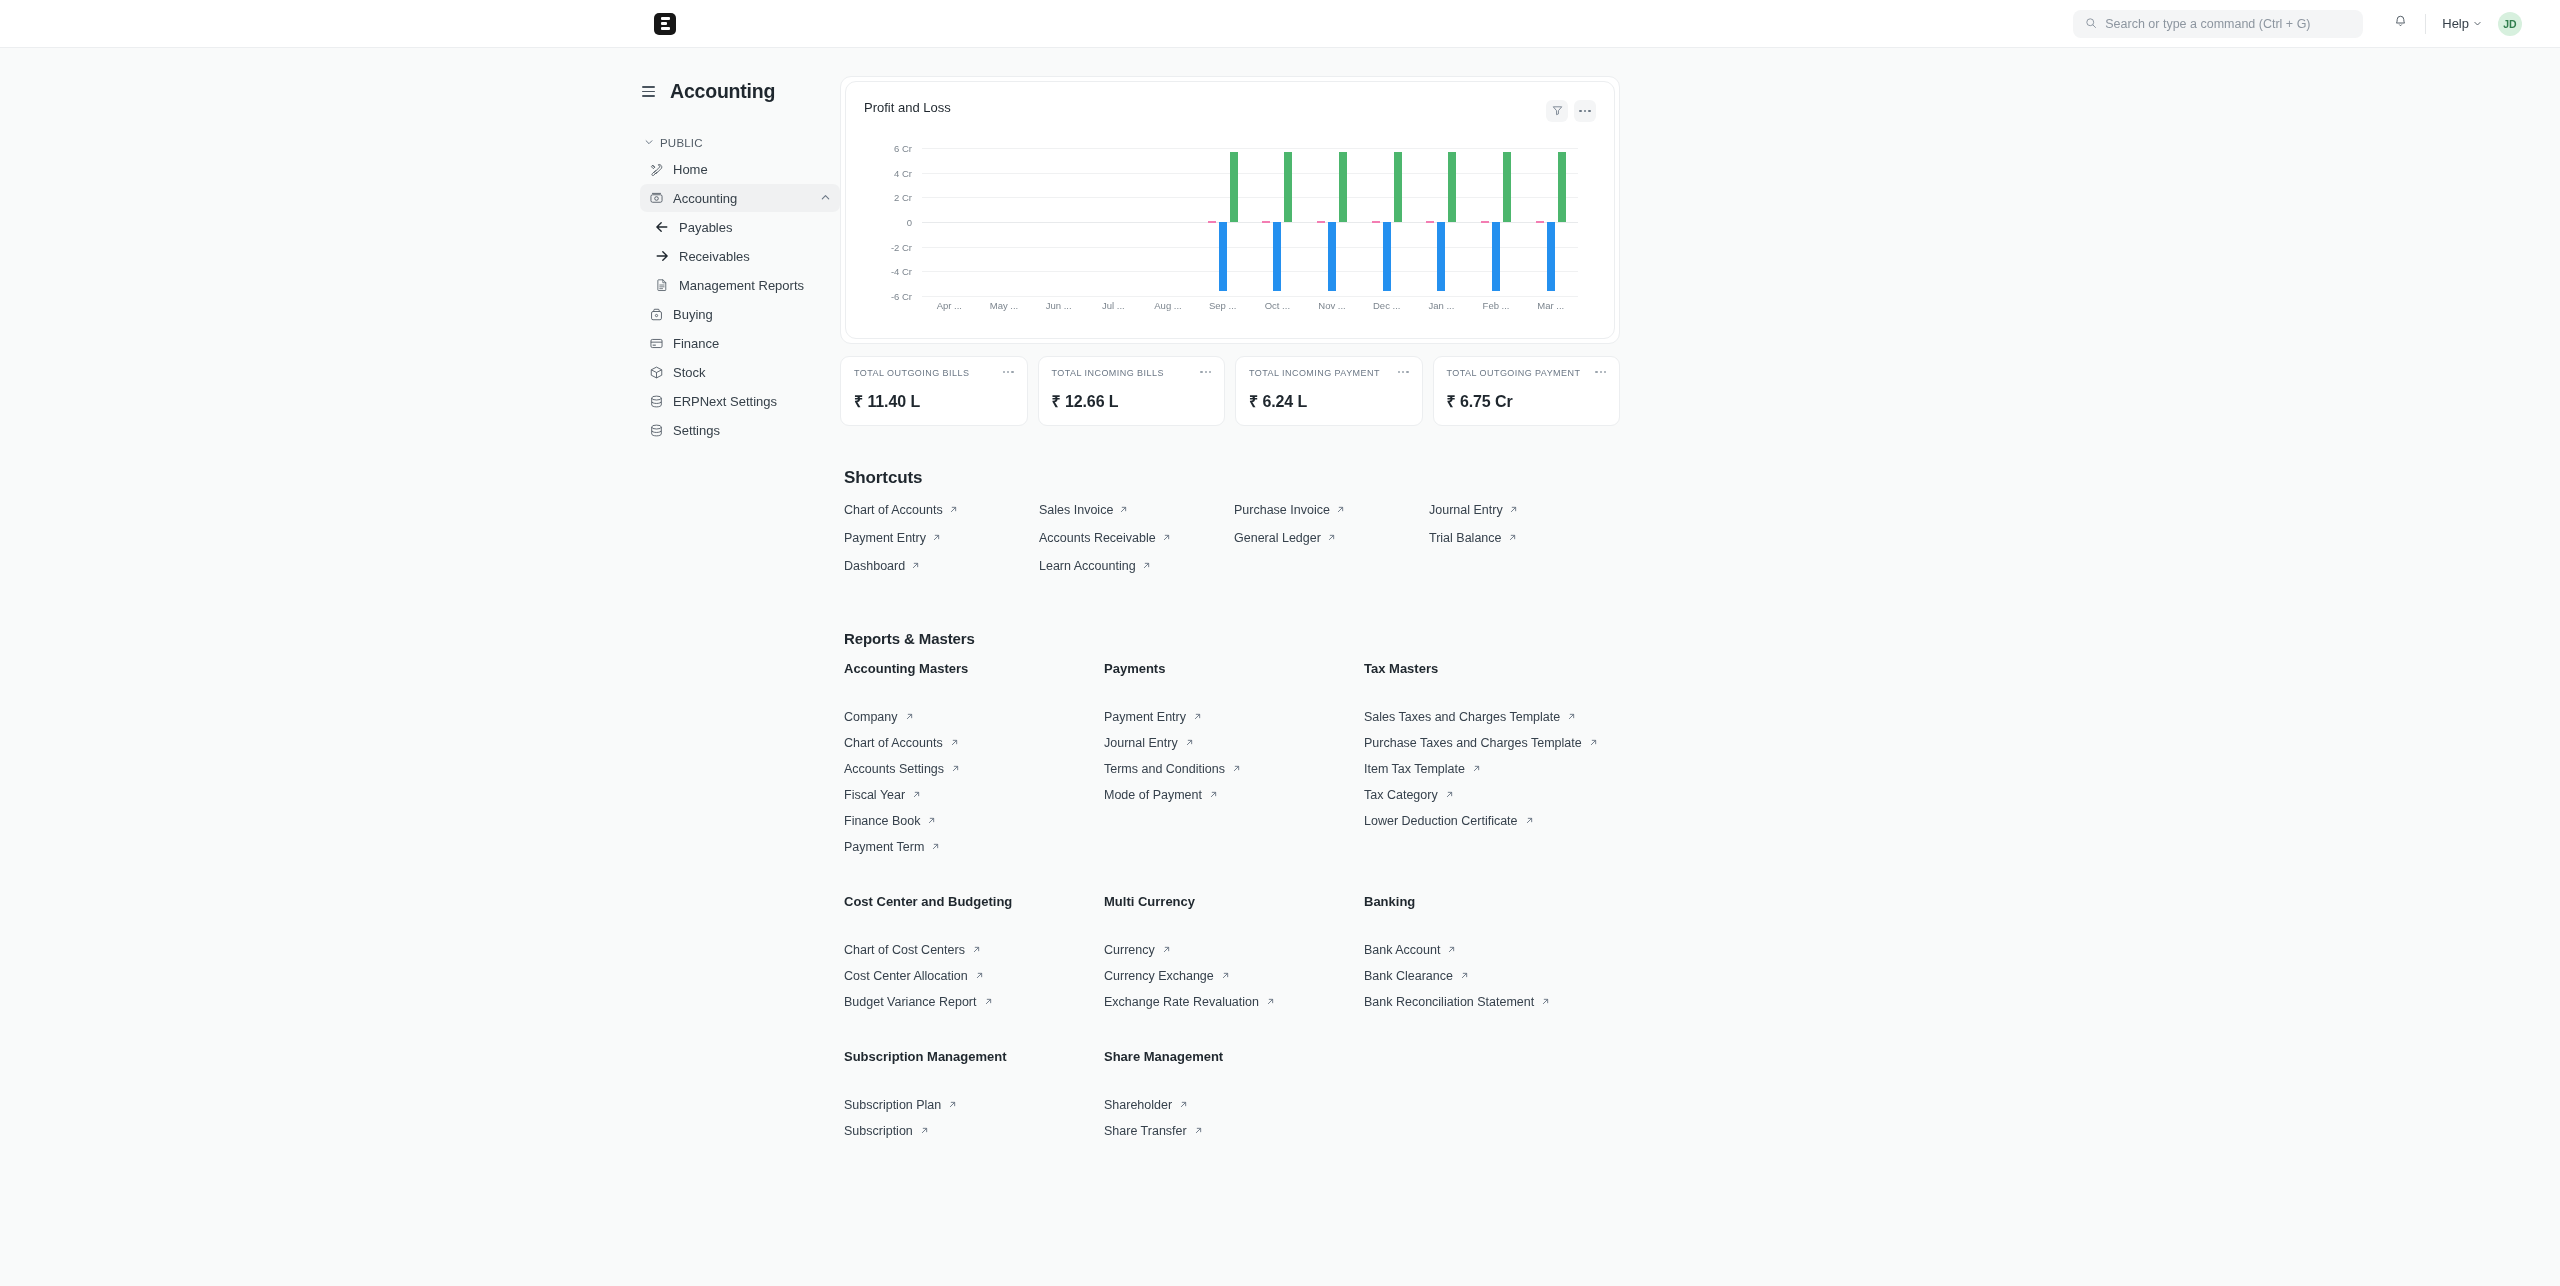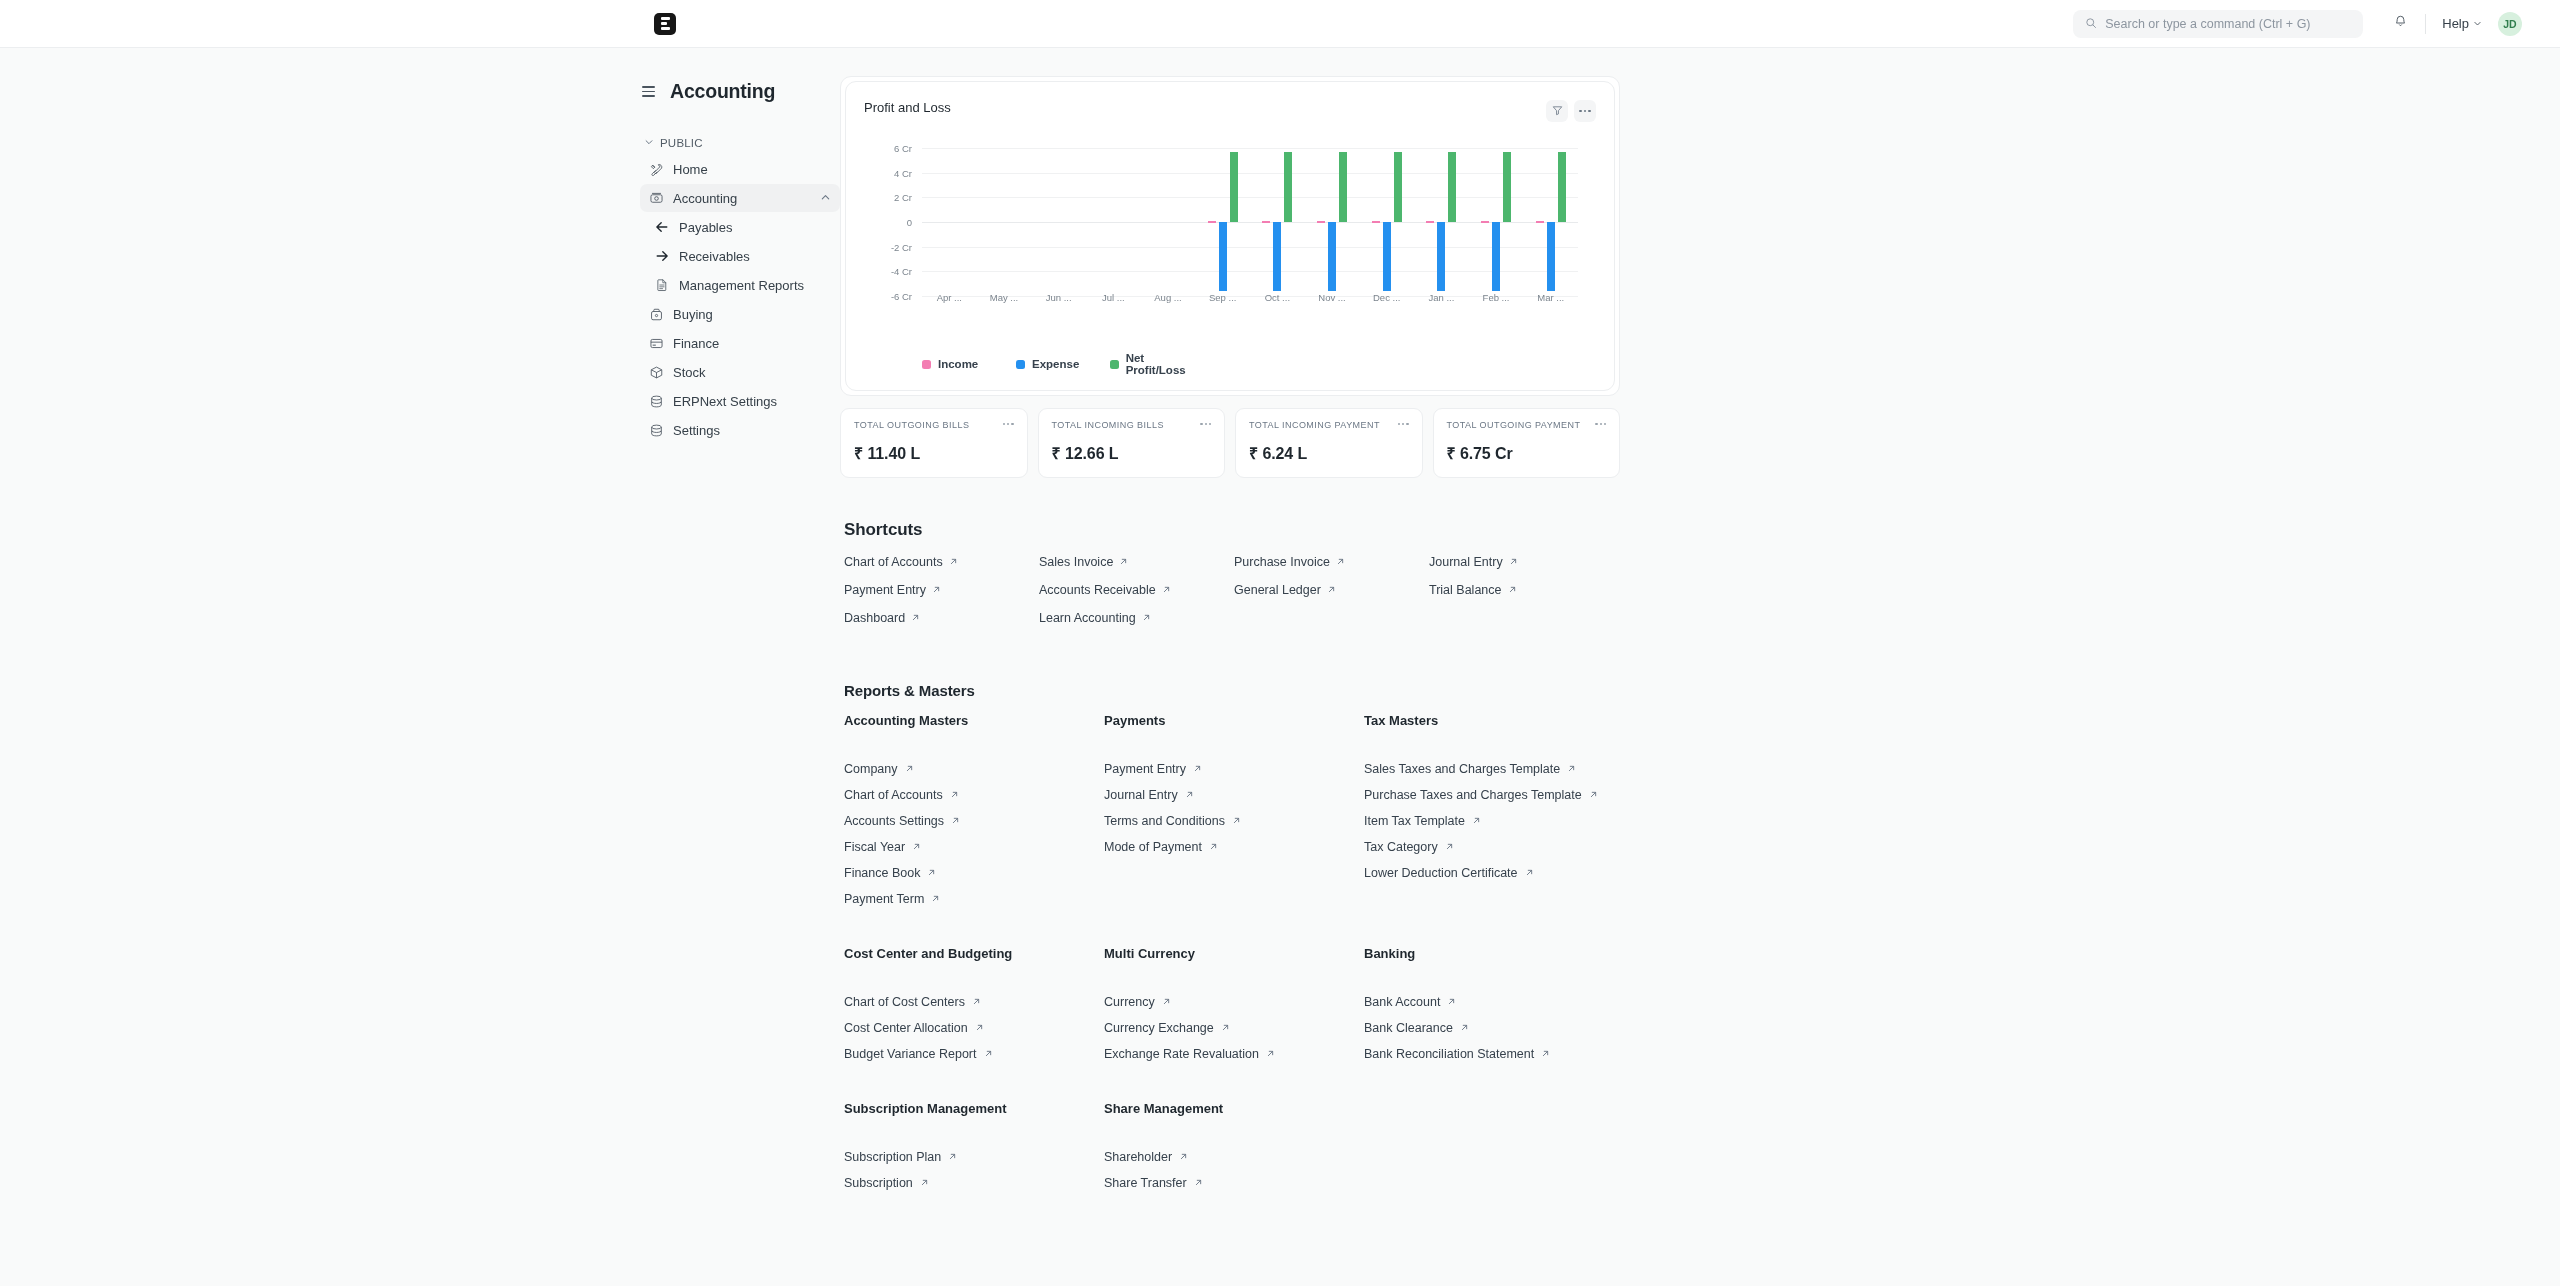--- a/index.html
+++ b/index.html
@@ -140,21 +140,21 @@
     position: absolute; left: 40px; right: 0; top: 0; height: 148px;
   }
   .gridline { position: absolute; left: 0; right: 0; height: 1px; background: #f0f1f2; }
   .gridline.zero { background: #e8eaec; }
   .bars-layer { position: absolute; inset: 0; display: flex; }
   .bar-group {
     flex: 1; position: relative; height: 100%;
     display: flex; align-items: flex-start; justify-content: center; gap: 2px;
   }
   .bar { position: absolute; width: 8px; border-radius: 0; }
-  .x-axis { position: absolute; left: 40px; right: 0; top: 144px; display: flex; }
+  .x-axis { position: absolute; left: 40px; right: 0; top: 152px; display: flex; }
   .x-label {
     flex: 1; text-align: center; font-size: 9.5px; color: #7c858e;
     white-space: nowrap; overflow: hidden;
   }
 
   .legend {
     display: flex; gap: 0; margin: 24px 0 4px 58px;
   }
   .legend-item { display: flex; align-items: center; gap: 7px; width: 94px; }
   .legend-dot { width: 9px; height: 9px; border-radius: 2.5px; }
@@ -475,34 +475,20 @@
                 <div class="x-label">Sep ...</div>
                 <div class="x-label">Oct ...</div>
                 <div class="x-label">Nov ...</div>
                 <div class="x-label">Dec ...</div>
                 <div class="x-label">Jan ...</div>
                 <div class="x-label">Feb ...</div>
                 <div class="x-label">Mar ...</div>
               </div>
           </div>
 
-          <div class="legend" id="chart-legend">
-              <div class="legend-item">
-                <span class="legend-dot" style="background:#f37db2"></span>
-                <span class="legend-label">Income</span>
-              </div>
-              <div class="legend-item">
-                <span class="legend-dot" style="background:#2490ef"></span>
-                <span class="legend-label">Expense</span>
-              </div>
-              <div class="legend-item">
-                <span class="legend-dot" style="background:#4cb66d"></span>
-                <span class="legend-label">Net Profit/Loss</span>
-              </div>
-            </div>
         </div>
       </div>
 
       <div class="cards-row" id="number-cards">
           <div class="num-card">
             <div class="num-card-head">
               <div class="num-card-label">TOTAL OUTGOING BILLS</div>
               <div class="dots">
                 <i></i>
                 <i></i>

